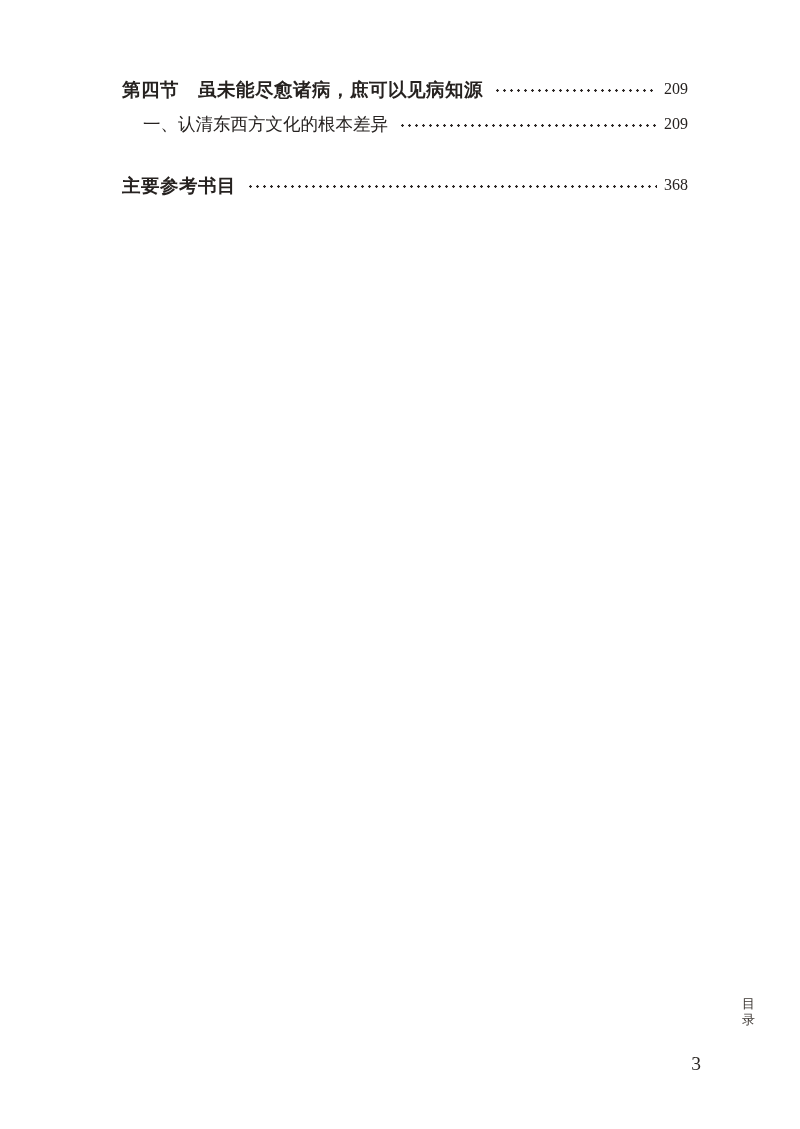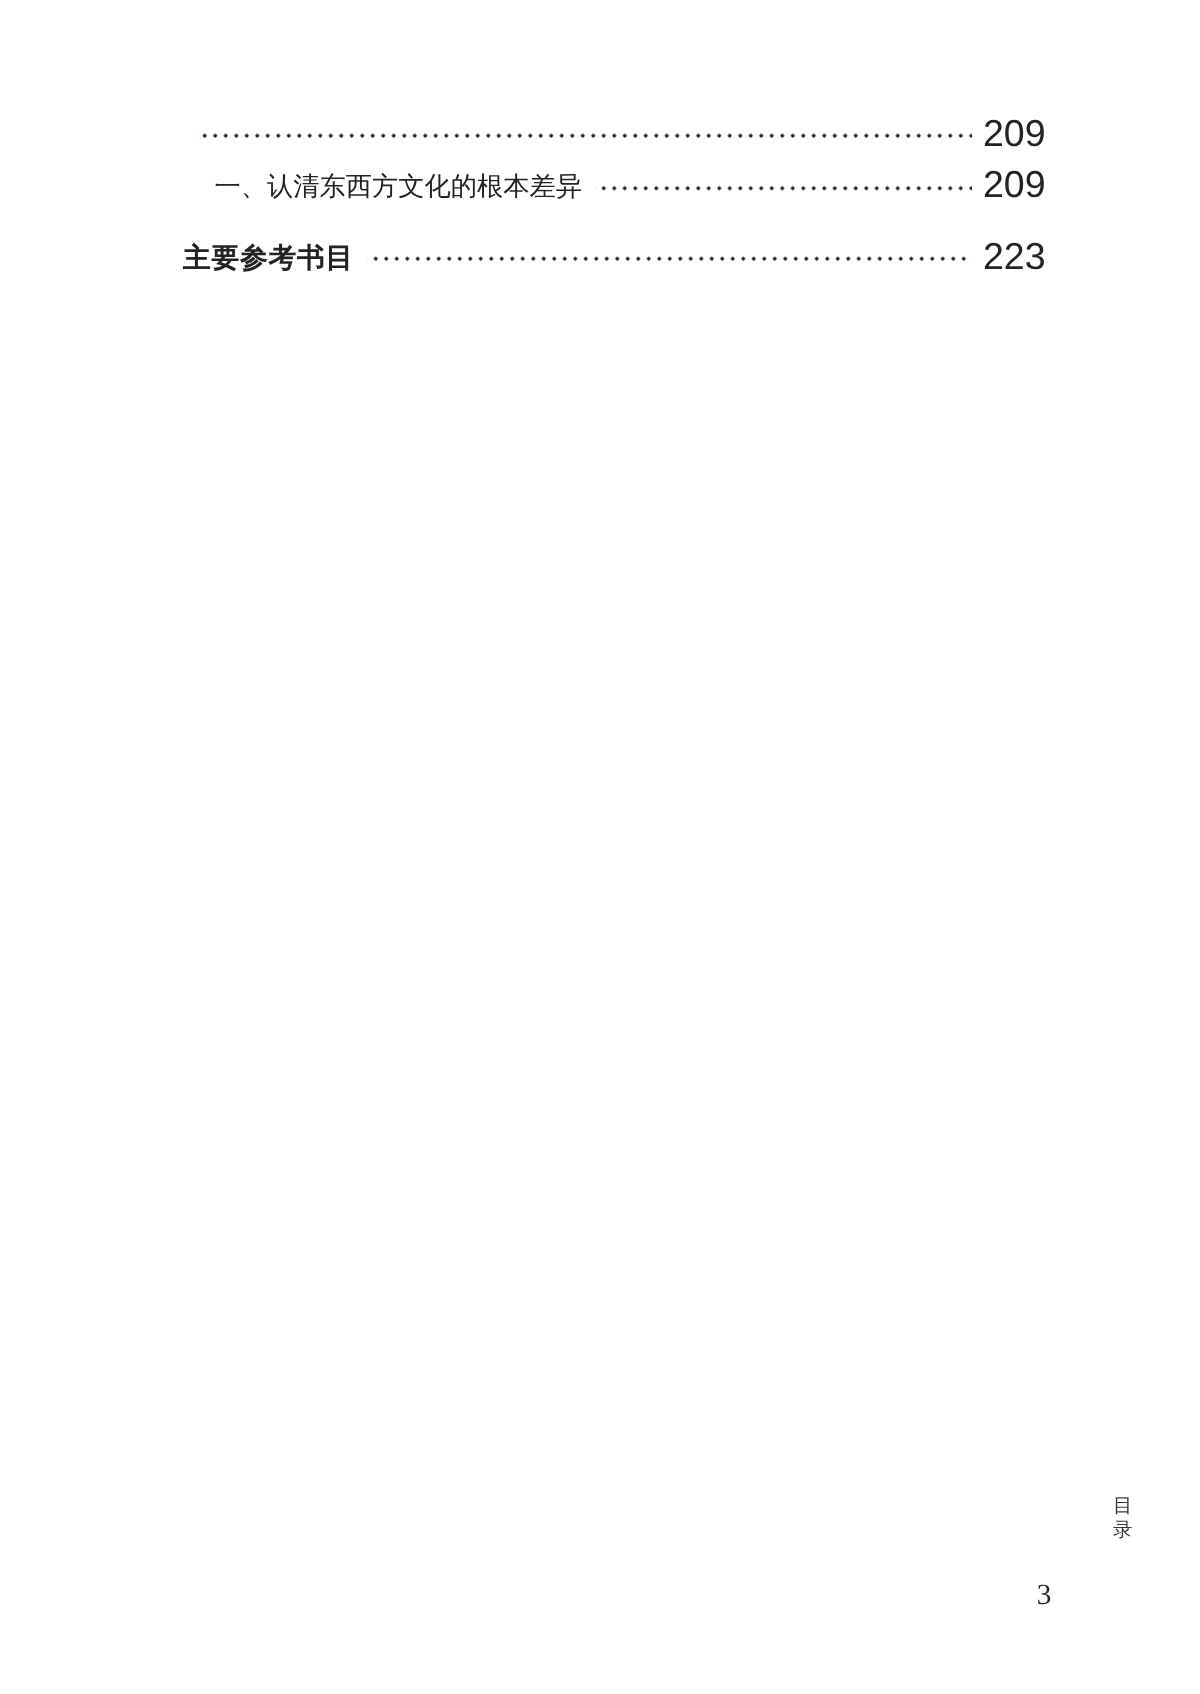--- a/index.html
+++ b/index.html
@@ -27,37 +27,37 @@
     font-size: 17.5px;
     white-space: nowrap;
   }
   .toc-row.level1 { padding-left: 21px; }
   .toc-row.bold .toc-label {
     font-family: "Liberation Sans", sans-serif;
     font-weight: 700;
     font-size: 18.5px;
     letter-spacing: 0.5px;
   }
-  .toc-row.spacer-before { margin-top: 13px; }
+  .toc-row.spacer-before { margin-top: 27px; }
   .toc-label { flex: 0 0 auto; }
   .leader {
     flex: 1 1 auto;
     align-self: stretch;
     margin: 0 7px 0 9px;
     background-image: radial-gradient(circle, #2b2624 1.15px, transparent 1.45px);
     background-size: 7px 7px;
     background-repeat: repeat-x;
     background-position: 2px 55%;
   }
   .toc-page {
     flex: 0 0 auto;
     min-width: 33px;
-    text-align: center;
-    font-size: 25px;
-    font-family: Liberation Sans, sans-serif;
+    text-align: left;
+    font-size: 16px;
+    font-family: Liberation Serif, serif;
     font-weight: 400;
   }
   .running-head {
     position: absolute;
     left: 739px; top: 988px;
     writing-mode: vertical-rl;
     text-orientation: upright;
     font-size: 13px;
     letter-spacing: 15px;
     color: #3c3733;
@@ -74,36 +74,37 @@
   }
 </style>
 </head>
 <body>
 
 <div class="page">
 
   <div class="toc">
 
     <div class="toc-row level0 bold">
+      <span class="toc-label">第四节　虽未能尽愈诸病，庶可以见病知源</span>
       <span class="leader"></span>
       <span class="toc-page">209</span>
     </div>
 
     <div class="toc-row level1">
       <span class="toc-label">一、认清东西方文化的根本差异</span>
       <span class="leader"></span>
       <span class="toc-page">209</span>
     </div>
 
 
 
     <div class="toc-row level0 bold spacer-before">
       <span class="toc-label">主要参考书目</span>
       <span class="leader"></span>
-      <span class="toc-page">223</span>
+      <span class="toc-page">368</span>
     </div>
 
   </div>
 
   <div class="running-head">目录</div>
 
   <div class="folio">3</div>
 
 </div>
 

